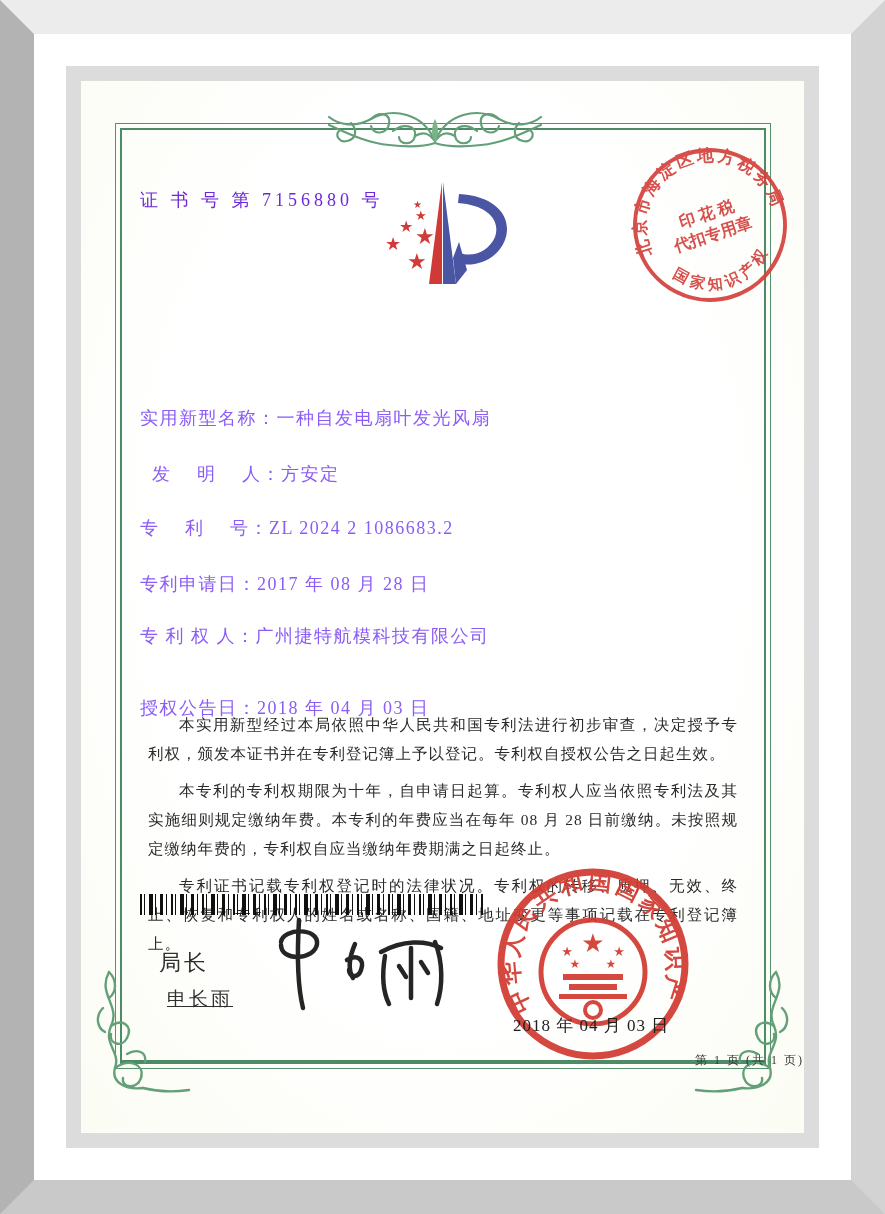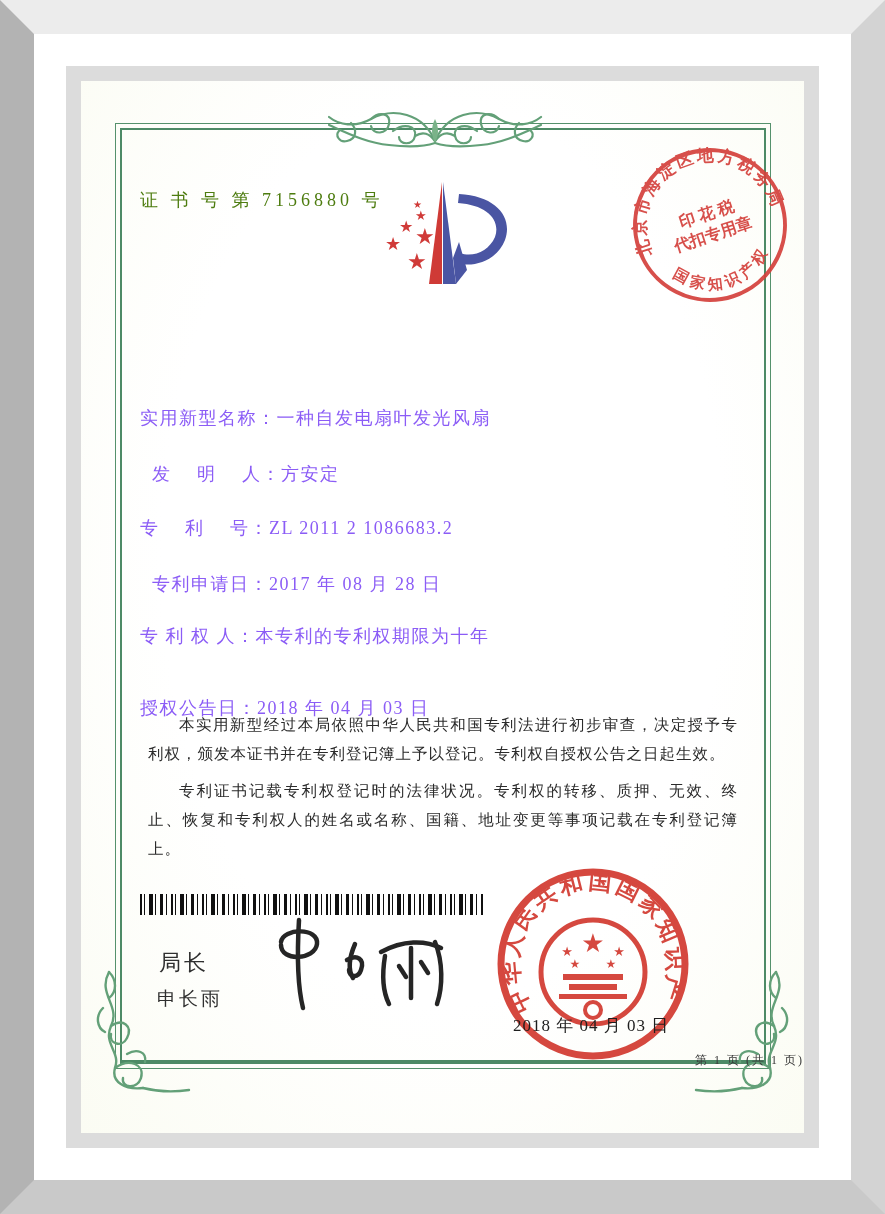--- a/index.html
+++ b/index.html
@@ -28,53 +28,53 @@
     border:2.5px solid #4d8a66;border-bottom-width:4px;
     outline:1px solid #55916c;outline-offset:4px;
   }
   .ornament{position:absolute;pointer-events:none;}
   .orn-top{left:246px;top:3px;width:216px;height:58px;}
   .orn-bl{left:10px;top:872px;width:100px;height:130px;}
   .orn-br{right:10px;top:872px;width:100px;height:130px;transform:scaleX(-1);}
 
   .cert-no{
     position:absolute;left:59px;top:92px;
-    font-size:18px;letter-spacing:4px;color:#4d7c0f;
+    font-size:18px;letter-spacing:4px;color:#6d28d9;
   }
   .logo{position:absolute;left:282px;top:78px;width:160px;height:118px;}
   .title{
     position:absolute;left:0;top:204px;width:100%;
     text-align:center;font-size:37px;font-weight:bold;
     letter-spacing:12px;color:#383d39;
   }
   .fields{position:absolute;left:59px;top:0;width:560px;}
   .field-row{position:absolute;left:0;font-size:18px;color:#8b5cf6;letter-spacing:1.5px;white-space:nowrap;}
   .fr0{top:310px;} .fr1{top:366px;margin-left:12px;} .fr2{top:420px;}
-  .fr3{top:476px;margin-left:12px;} .fr4{top:528px;} .fr5{top:584px;margin-top:16px;}
+  .fr3{top:476px;} .fr4{top:528px;} .fr5{top:584px;margin-top:16px;}
 
   .body-text{
     position:absolute;left:59px;top:606px;width:606px;
     font-size:15.5px;line-height:29px;color:#2b2b2b;
     text-align:justify;letter-spacing:1px;
   }
   .body-text p{margin:8px;text-indent:2em;}
 
   .barcode{
     position:absolute;left:59px;top:798px;width:344px;height:21px;
     background:
       repeating-linear-gradient(90deg,
         #101010 0 2px, transparent 2px 4px,
         #101010 4px 5px, transparent 5px 9px,
         #101010 9px 13px, transparent 13px 15px,
         #101010 15px 16px, transparent 16px 20px,
         #101010 20px 23px, transparent 23px 26px,
         #101010 26px 27px, transparent 27px 31px);
   }
   .sig-title{position:absolute;left:78px;top:852px;font-size:22px;color:#2f2f2f;letter-spacing:3px;font-family:"Liberation Sans",sans-serif;}
-  .sig-name{position:absolute;left:76px;top:890px;font-size:19px;color:#2f2f2f;letter-spacing:3px;font-family:"Liberation Sans",sans-serif;}
+  .sig-name{position:absolute;left:86px;top:890px;font-size:19px;color:#2f2f2f;letter-spacing:3px;font-family:"Liberation Sans",sans-serif;text-decoration:underline;}
   .signature{position:absolute;left:182px;top:818px;width:200px;height:100px;}
 
   .seal{position:absolute;left:412px;top:768px;width:200px;height:200px;}
   .seal-date{
     position:absolute;left:432px;top:918px;width:170px;
     font-size:17px;color:#1e1e1e;letter-spacing:1px;white-space:nowrap;
   }
   .footer{
     position:absolute;left:0;top:956px;width:100%;text-align:right;
     font-size:12px;color:#3a3a3a;letter-spacing:2px;font-family:Liberation Serif, serif;
@@ -160,35 +160,36 @@
 
 
   <div class="fields">
     <div class="field-row fr0">
       <span>实用新型名称：</span><span>一种自发电扇叶发光风扇</span>
     </div>
     <div class="field-row fr1">
       <span>发　 明　 人：</span><span>方安定</span>
     </div>
     <div class="field-row fr2">
-      <span>专　 利　 号：</span><span>ZL 2011 2 1086683.2</span>
+      <span>专　 利　 号：</span><span>ZL 2024 2 1086683.2</span>
     </div>
     <div class="field-row fr3">
       <span>专利申请日：</span><span>2017 年 08 月 28 日</span>
     </div>
     <div class="field-row fr4">
-      <span>专 利 权 人：</span><span>本专利的专利权期限为十年</span>
+      <span>专 利 权 人：</span><span>广州捷特航模科技有限公司</span>
     </div>
     <div class="field-row fr5">
       <span>授权公告日：</span><span>2018 年 04 月 03 日</span>
     </div>
   </div>
 
   <div class="body-text">
     <p>本实用新型经过本局依照中华人民共和国专利法进行初步审查，决定授予专利权，颁发本证书并在专利登记簿上予以登记。专利权自授权公告之日起生效。</p>
+    <p>本专利的专利权期限为十年，自申请日起算。专利权人应当依照专利法及其实施细则规定缴纳年费。本专利的年费应当在每年 08 月 28 日前缴纳。未按照规定缴纳年费的，专利权自应当缴纳年费期满之日起终止。</p>
     <p>专利证书记载专利权登记时的法律状况。专利权的转移、质押、无效、终止、恢复和专利权人的姓名或名称、国籍、地址变更等事项记载在专利登记簿上。</p>
   </div>
 
   <div class="barcode"></div>
 
   <div class="sig-title">局长</div>
   <div class="sig-name">申长雨</div>
 
   <svg class="signature" viewBox="0 0 200 100">
     <g stroke="#252525" stroke-width="4.5" fill="none" stroke-linecap="round">

